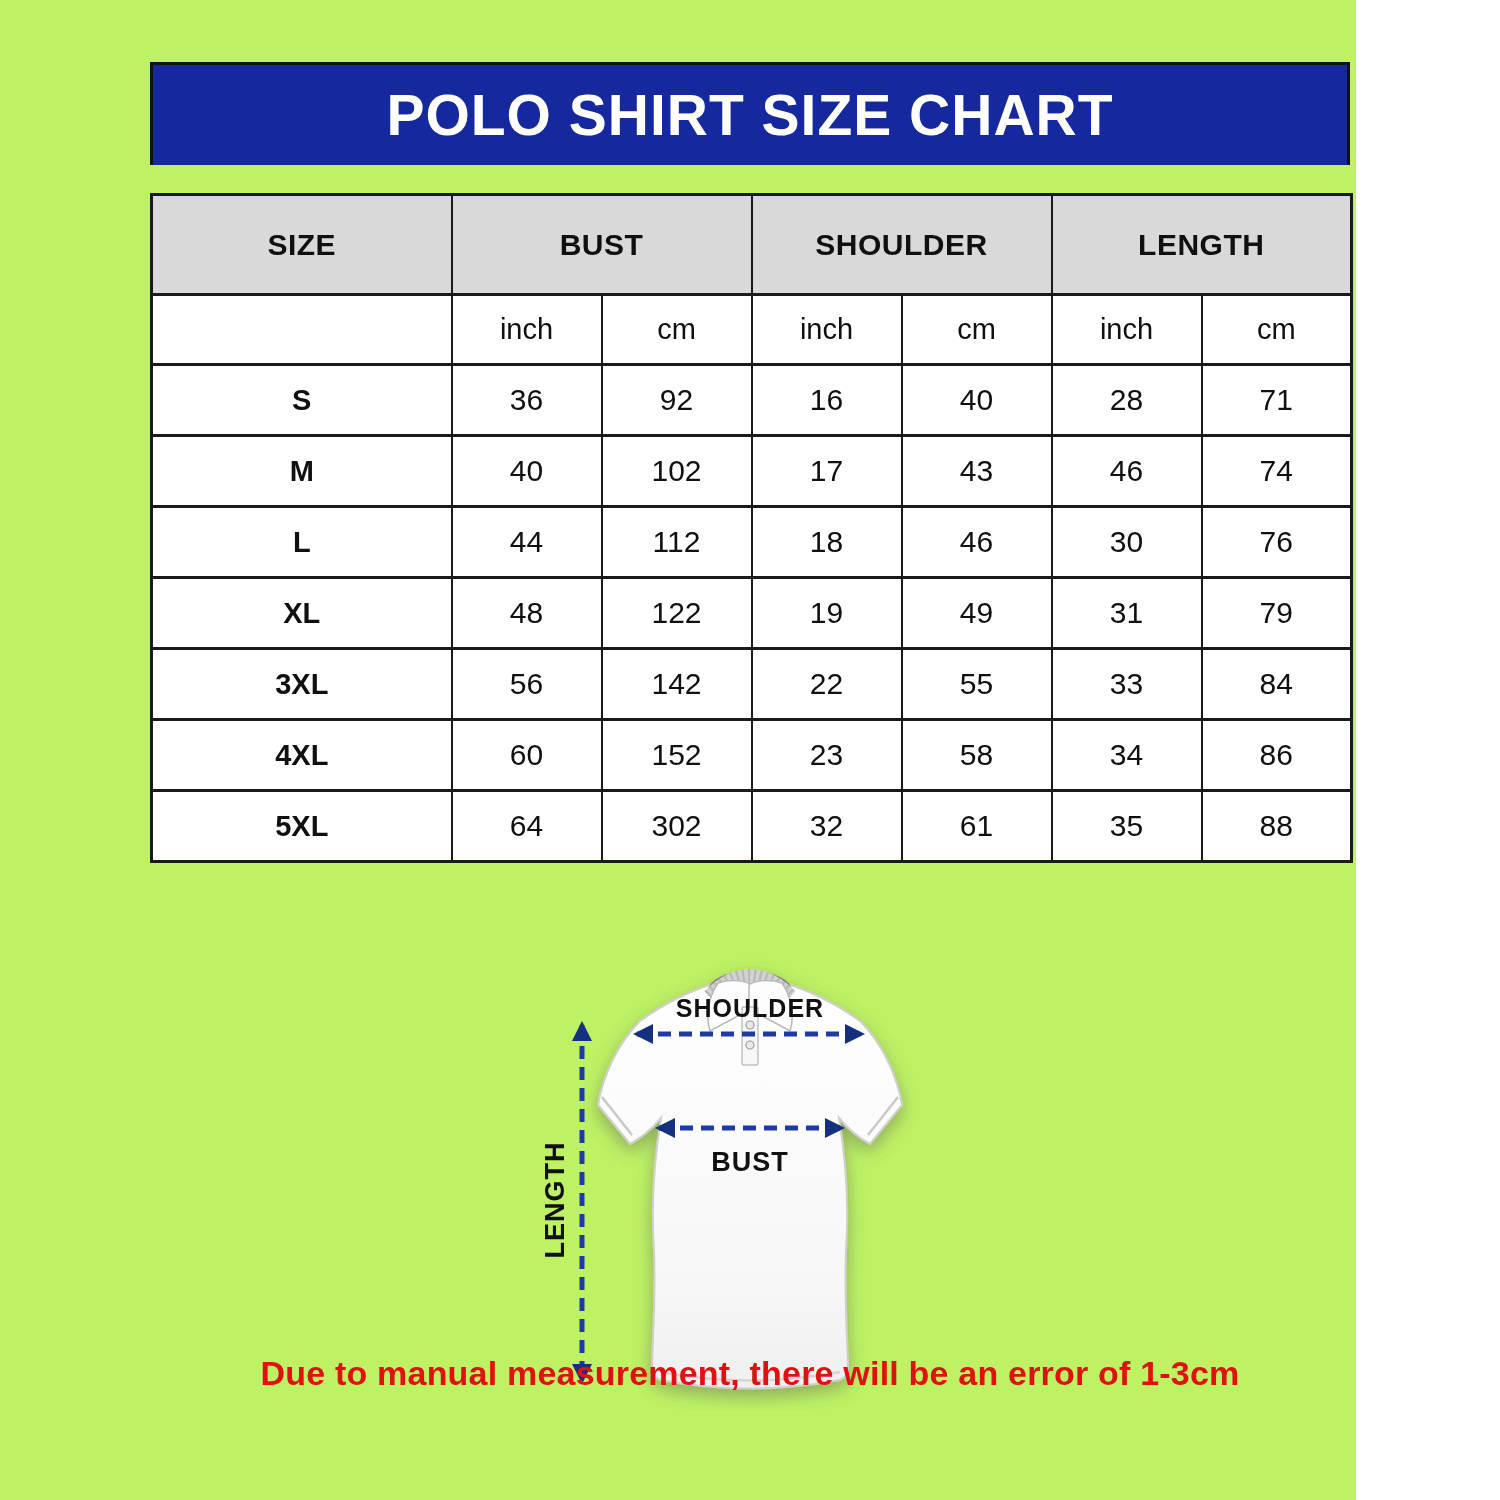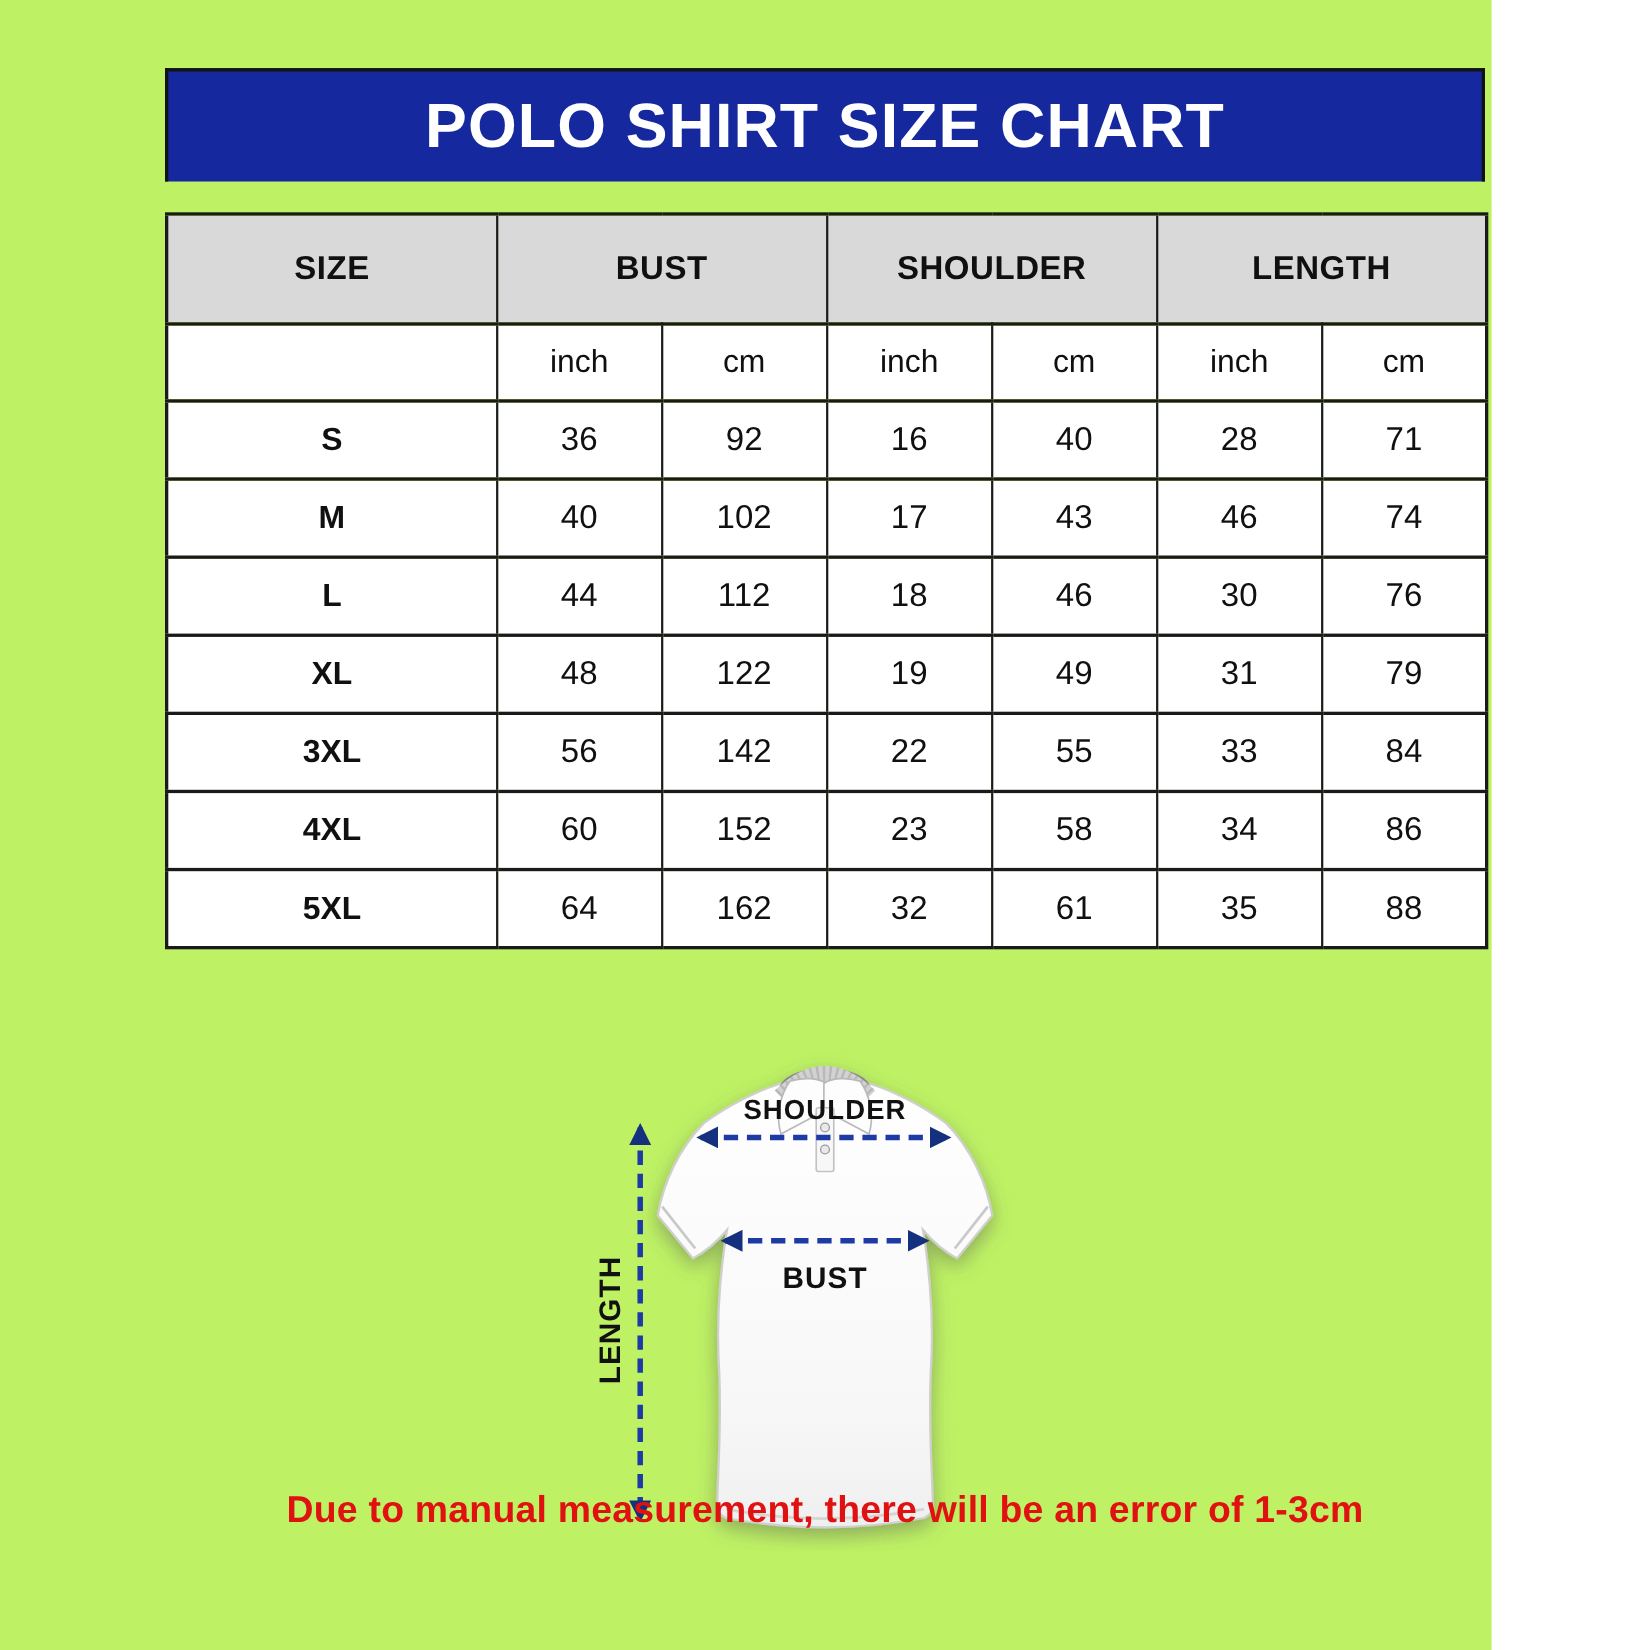--- a/index.html
+++ b/index.html
@@ -136,21 +136,21 @@
         <td class="value-cell">60</td>
         <td class="value-cell">152</td>
         <td class="value-cell">23</td>
         <td class="value-cell">58</td>
         <td class="value-cell">34</td>
         <td class="value-cell">86</td>
       </tr>
       <tr class="data-row">
         <td class="size-cell">5XL</td>
         <td class="value-cell">64</td>
-        <td class="value-cell">162</td>
+        <td class="value-cell">302</td>
         <td class="value-cell">32</td>
         <td class="value-cell">61</td>
         <td class="value-cell">35</td>
         <td class="value-cell">88</td>
       </tr>
     </tbody>
   </table>
 
   <svg class="diagram" viewBox="0 0 420 465">
     <defs>

